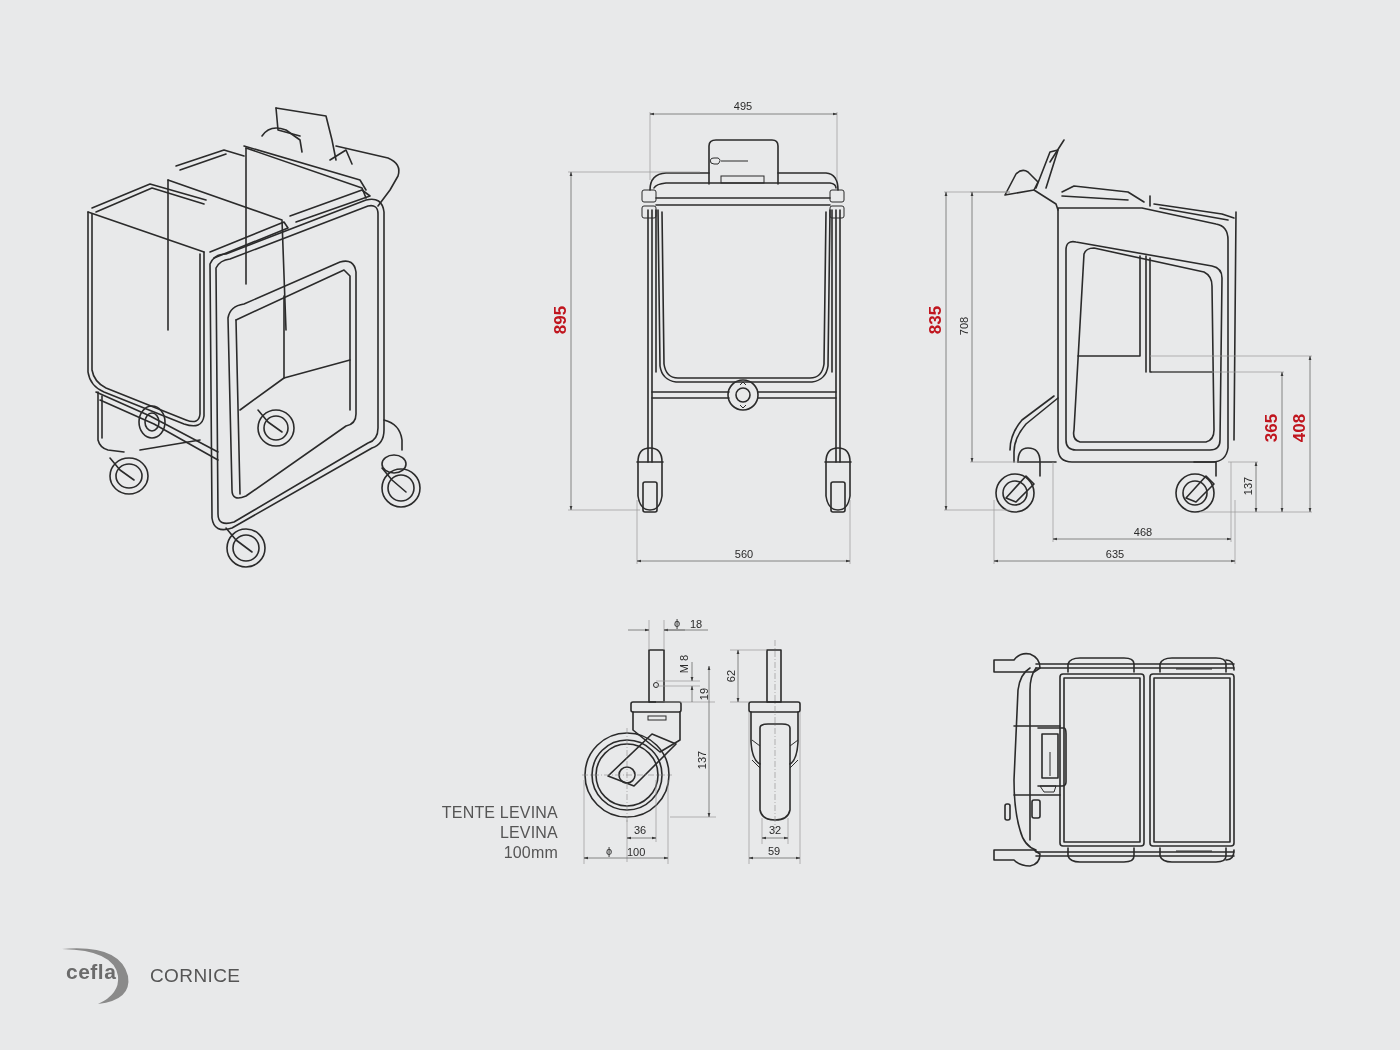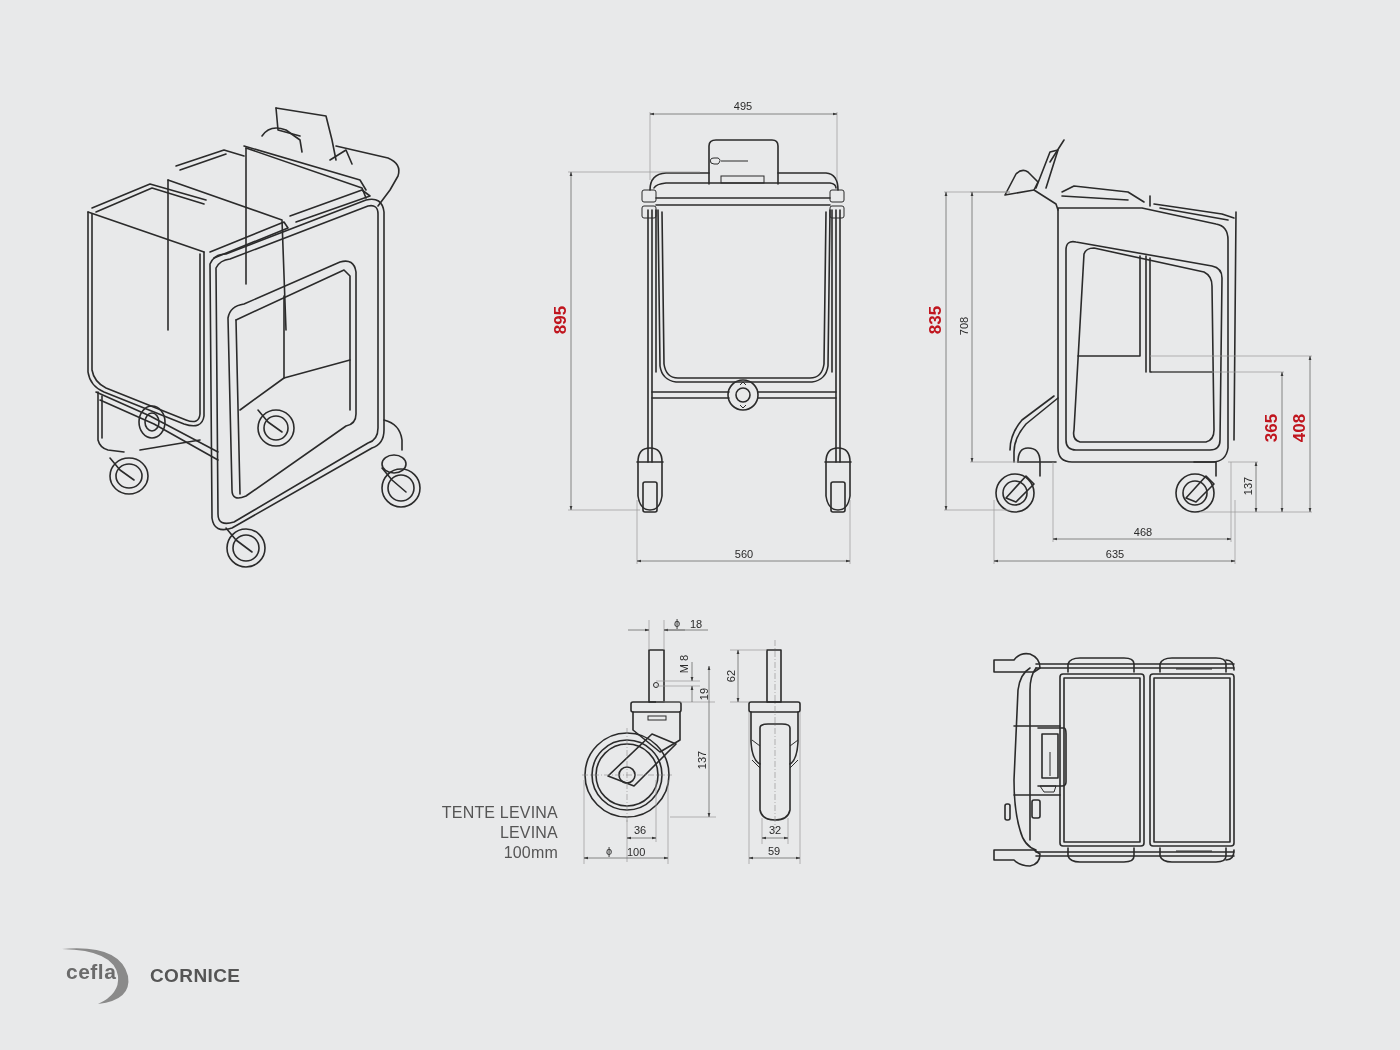--- a/index.html
+++ b/index.html
@@ -24,21 +24,20 @@
     position: absolute; color: #555; font-size: 16px; text-align: right;
     line-height: 20px; letter-spacing: 0.2px;
   }
   .brand-text {
     position: absolute; left: 60px; top: 960px; font-size: 21px; font-weight: bold;
     color: #6b6b6b; letter-spacing: 0.5px; font-family: "Liberation Sans", sans-serif; margin-left: 6px;
   }
   .product-name {
     position: absolute; left: 150px; top: 965px; font-size: 19px; color: #555;
     letter-spacing: 0.4px;
-    font-weight: bold;
   }
 </style>
 </head>
 <body>
 
 <svg id="sheet" viewBox="0 0 1400 1050" xmlns="http://www.w3.org/2000/svg">
   <defs>
     <marker id="ar" viewBox="0 0 10 10" refX="9" refY="5" markerWidth="6" markerHeight="6" orient="auto-start-reverse">
       <path d="M0,2 L10,5 L0,8 z" class="arrow"></path>
     </marker>

